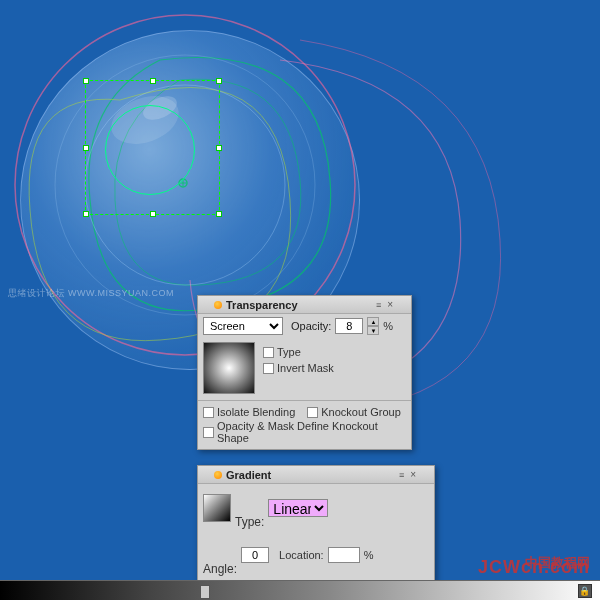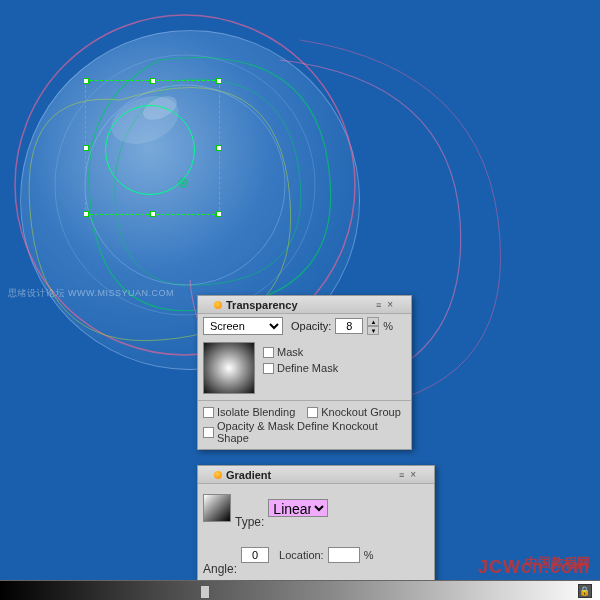--- a/index.html
+++ b/index.html
@@ -397,25 +397,25 @@
       <div class="opacity-arrow">▼</div>
     </div>
     <span class="percent-sign">%</span>
   </div>
 
   <div class="thumbnail-area">
     <div class="mask-thumbnail"></div>
     <div class="clip-options">
       <div class="checkbox-row">
         <div class="cb-box"></div>
-        <span class="cb-label">Mask</span>
+        <span class="cb-label">Type</span>
       </div>
       <div class="checkbox-row">
         <div class="cb-box"></div>
-        <span class="cb-label">Define Mask</span>
+        <span class="cb-label">Invert Mask</span>
       </div>
     </div>
   </div>
 
   <div class="panel-divider"></div>
 
   <div class="blending-section">
     <div class="blending-row">
       <div class="checkbox-row">
         <div class="cb-box"></div>

